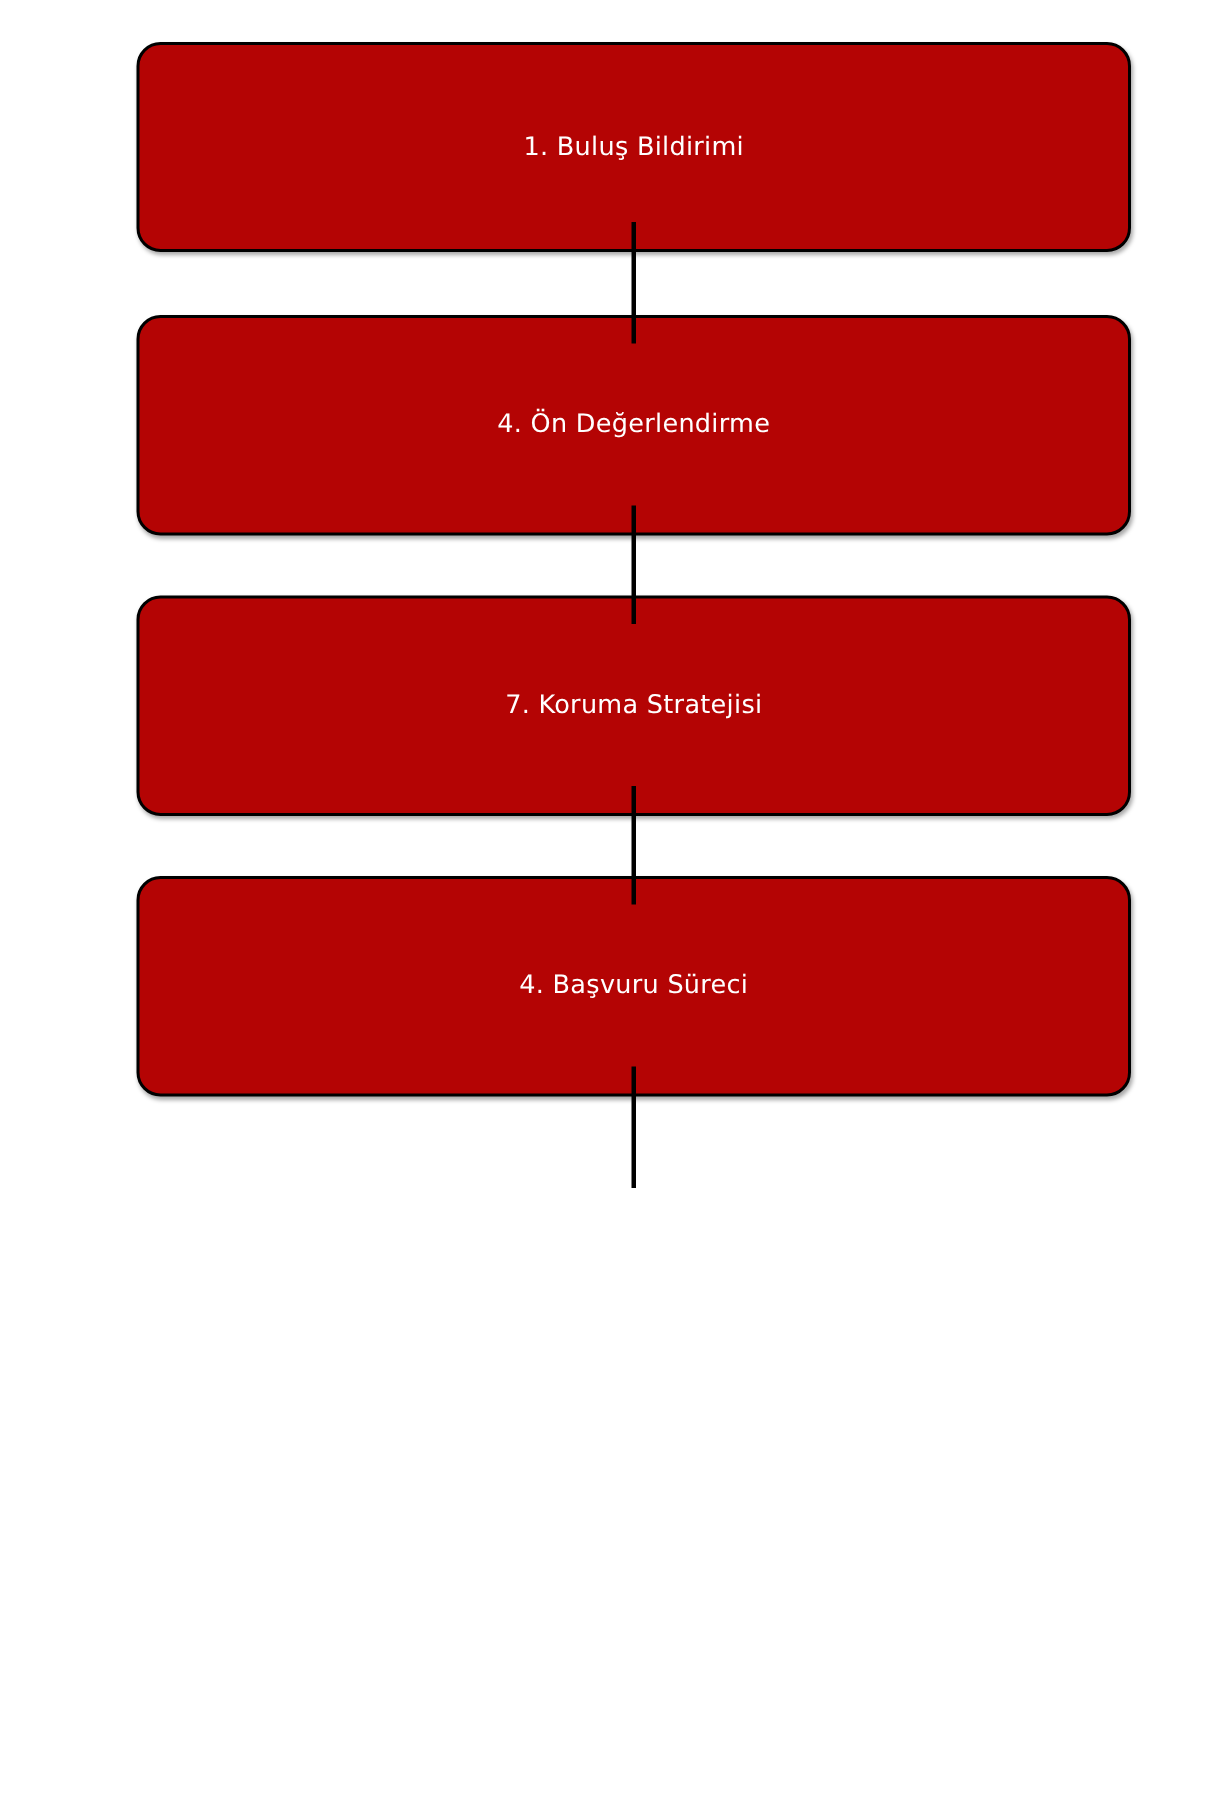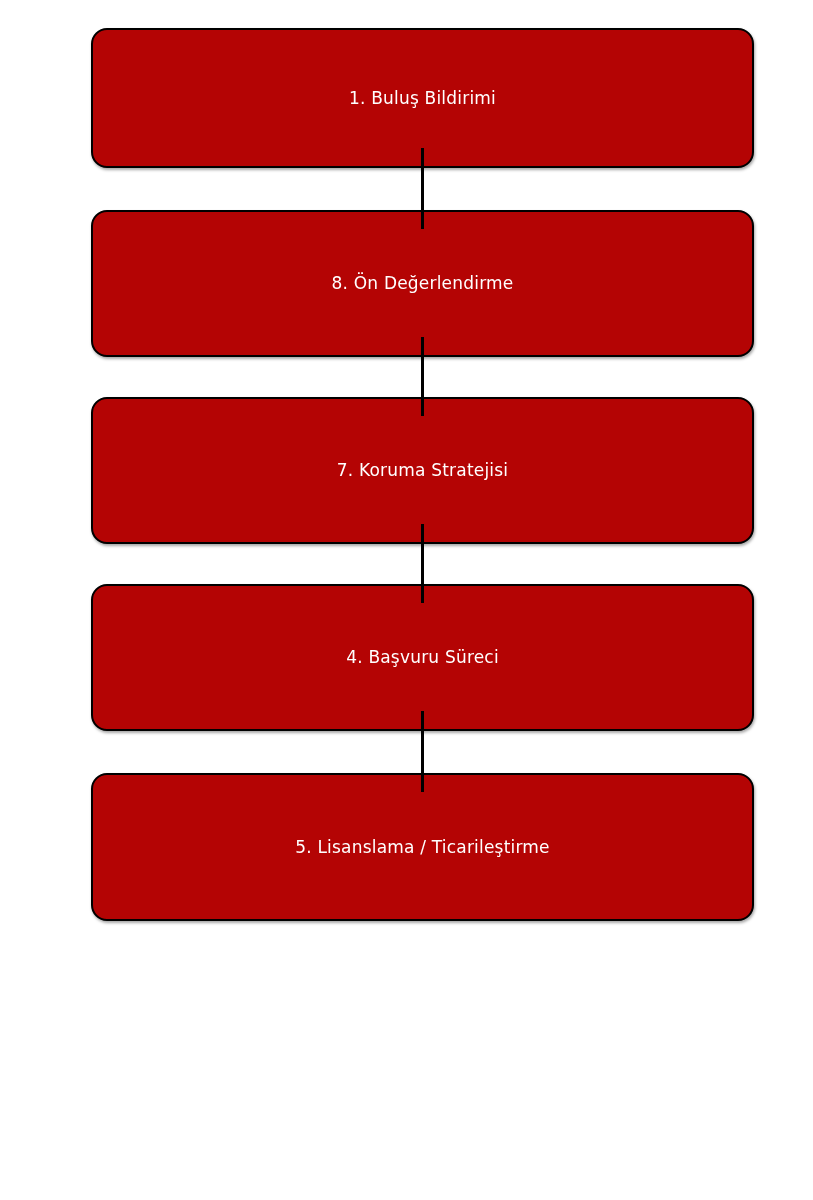--- a/index.html
+++ b/index.html
@@ -62,34 +62,31 @@
 
 <div class="canvas">
 
   <div class="flow-box box-1">
     <span class="label">1. Buluş Bildirimi</span>
   </div>
 
   <div class="connector conn-1"></div>
 
   <div class="flow-box box-2">
-    <span class="label">8. Ön Değerlendirme</span>
+    <span class="label">4. Ön Değerlendirme</span>
   </div>
 
   <div class="connector conn-2"></div>
 
   <div class="flow-box box-3">
     <span class="label">7. Koruma Stratejisi</span>
   </div>
 
   <div class="connector conn-3"></div>
 
   <div class="flow-box box-4">
     <span class="label">4. Başvuru Süreci</span>
   </div>
 
   <div class="connector conn-4"></div>
 
-  <div class="flow-box box-5">
-    <span class="label">5. Lisanslama / Ticarileştirme</span>
-  </div>
 
 </div>
 
 </body></html>

